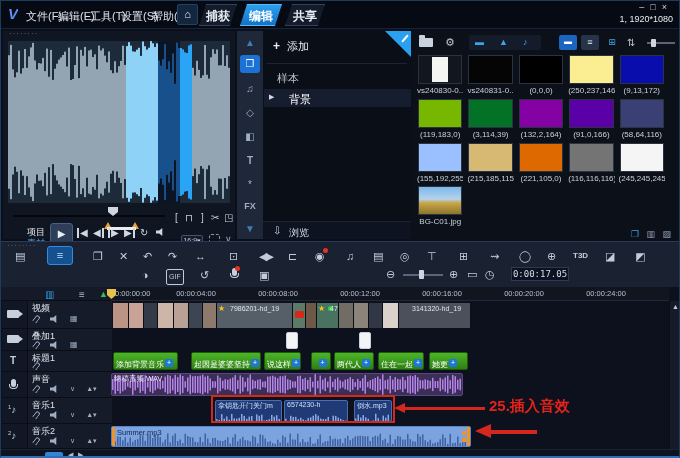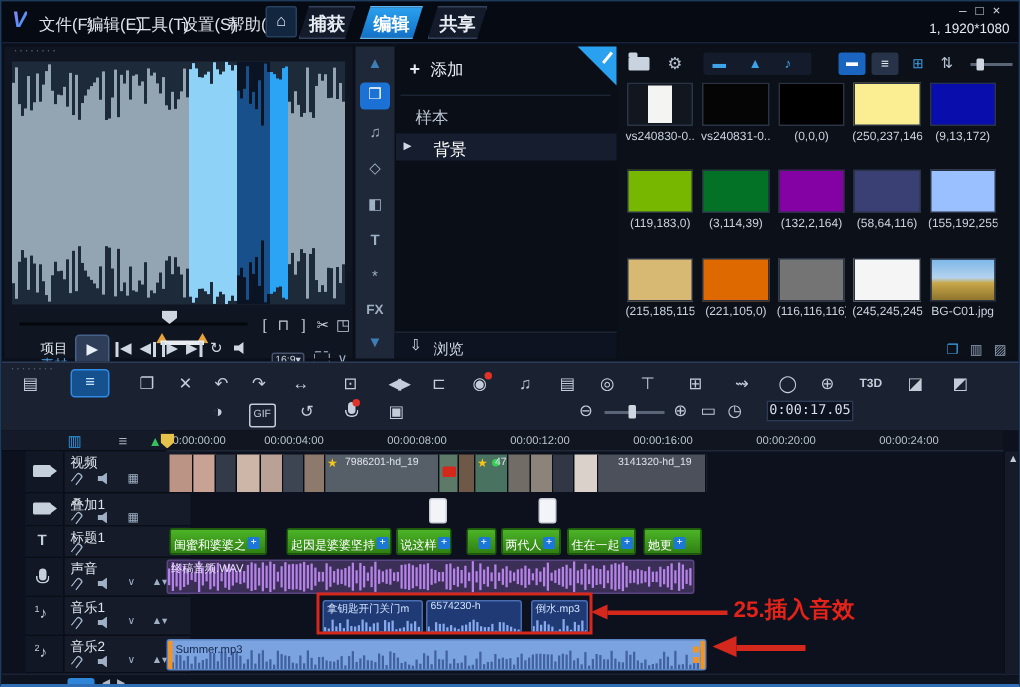--- a/index.html
+++ b/index.html
@@ -95,21 +95,21 @@
 .gif-box{font-size:7px;border:1px solid #c3ccd8;border-radius:2px;padding:1px 2px}
 #zoom-track{position:absolute;left:402px;top:32px;width:40px;height:2px;background:#5a6578}
 #zoom-thumb{position:absolute;left:418px;top:28px;width:5px;height:9px;background:#cfd6df;border-radius:1px}
 #tl-timecode{position:absolute;left:510px;top:25px;width:58px;height:14px;background:#0c1220;border:1px solid #2c3a52;
   color:#d7dee8;font-family:"DejaVu Sans Mono",monospace;font-size:9px;text-align:center;line-height:12px}
 .mic{position:absolute;width:5px;height:8px;background:#c6cfdc;border-radius:3px}
 .mic::after{content:"";position:absolute;left:-2px;top:5px;width:7px;height:4px;border:1px solid #c6cfdc;border-top:none;border-radius:0 0 4px 4px}
 
 #timeline{position:absolute;left:0;top:286px;width:680px;height:172px;background:#0c111d}
 #thead-bar{position:absolute;left:0;top:0;width:110px;height:14px;background:#141a28;border-bottom:1px solid #090d16}
-#track-headers{position:absolute;left:16px;top:0;width:110px;height:162px}
+#track-headers{position:absolute;left:1px;top:0;width:110px;height:162px}
 .trow{position:absolute;left:0;width:110px;background:#151b29;border-bottom:1px solid #090d16}
 .ticell{position:absolute;left:0;top:0;bottom:0;width:26px;background:#111724;border-right:1px solid #090d16}
 .tname{position:absolute;left:30px;top:1px;font-size:9px;color:#dfe5ec;white-space:nowrap}
 .tctl{position:absolute;left:32px;display:flex;gap:11px;align-items:center}
 .pclip{display:inline-block;width:5px;height:8px;border:1px solid #9fb0c4;border-bottom:none;border-radius:3px 3px 0 0;transform:rotate(38deg)}
 .spk2{display:inline-block;width:9px;height:8px;background:#9fb0c4;clip-path:polygon(0 30%,35% 30%,70% 0,70% 100%,35% 70%,0 70%)}
 .gridic{font-size:8px;color:#9fb0c4;line-height:8px}
 .chev{font-size:7px;color:#9fb0c4;line-height:8px}
 .tri{font-size:7px;color:#9fb0c4;line-height:8px}
 .cam{position:absolute;left:5px;width:12px;height:8px;background:#c6cfdc;border-radius:1px}
@@ -396,20 +396,24 @@
         </div>
       <div class="thumb">
           <div class="swatch" style="background: rgb(3, 114, 39);"></div>
           <div class="tlabel">(3,114,39)</div>
         </div>
       <div class="thumb">
           <div class="swatch" style="background: rgb(132, 2, 164);"></div>
           <div class="tlabel">(132,2,164)</div>
         </div>
       <div class="thumb">
+          <div class="swatch" style="background: rgb(91, 0, 166);"></div>
+          <div class="tlabel">(91,0,166)</div>
+        </div>
+      <div class="thumb">
           <div class="swatch" style="background: rgb(58, 64, 116);"></div>
           <div class="tlabel">(58,64,116)</div>
         </div>
       <div class="thumb">
           <div class="swatch" style="background: rgb(155, 192, 255);"></div>
           <div class="tlabel">(155,192,255)</div>
         </div>
       <div class="thumb">
           <div class="swatch" style="background: rgb(215, 185, 115);"></div>
           <div class="tlabel">(215,185,115)</div>
@@ -594,21 +598,21 @@
           <span class="vlabel">3141320-hd_19</span>
         </div>
       </div>
 
     <div class="lane" style="top:42px;height:22px">
       <div class="ovl-clip" style="left:175px"></div>
       <div class="ovl-clip" style="left:248px"></div>
     </div>
 
     <div class="lane" style="top:64px;height:21px">
-      <div class="title-clip" style="left:2px;width:65px"><span class="tx">闺蜜和婆婆之</span><span class="plus">+</span></div>
+      <div class="title-clip" style="left:2px;width:65px"><span class="tx">添加背景音乐</span><span class="plus">+</span></div>
       <div class="title-clip" style="left:80px;width:70px"><span class="tx">起因是婆婆坚持</span><span class="plus">+</span></div>
       <div class="title-clip" style="left:153px;width:37px"><span class="tx">说这样</span><span class="plus">+</span></div>
       <div class="title-clip" style="left:200px;width:20px;text-align:center"><span class="tx"></span><span class="plus">+</span></div>
       <div class="title-clip" style="left:223px;width:40px"><span class="tx">两代人</span><span class="plus">+</span></div>
       <div class="title-clip" style="left:267px;width:46px"><span class="tx">住在一起</span><span class="plus">+</span></div>
       <div class="title-clip" style="left:318px;width:39px"><span class="tx">她更</span><span class="plus">+</span></div>
     </div>
 
     <div id="voice-clip">
       <span id="voice-label">终稿音频.WAV</span>

